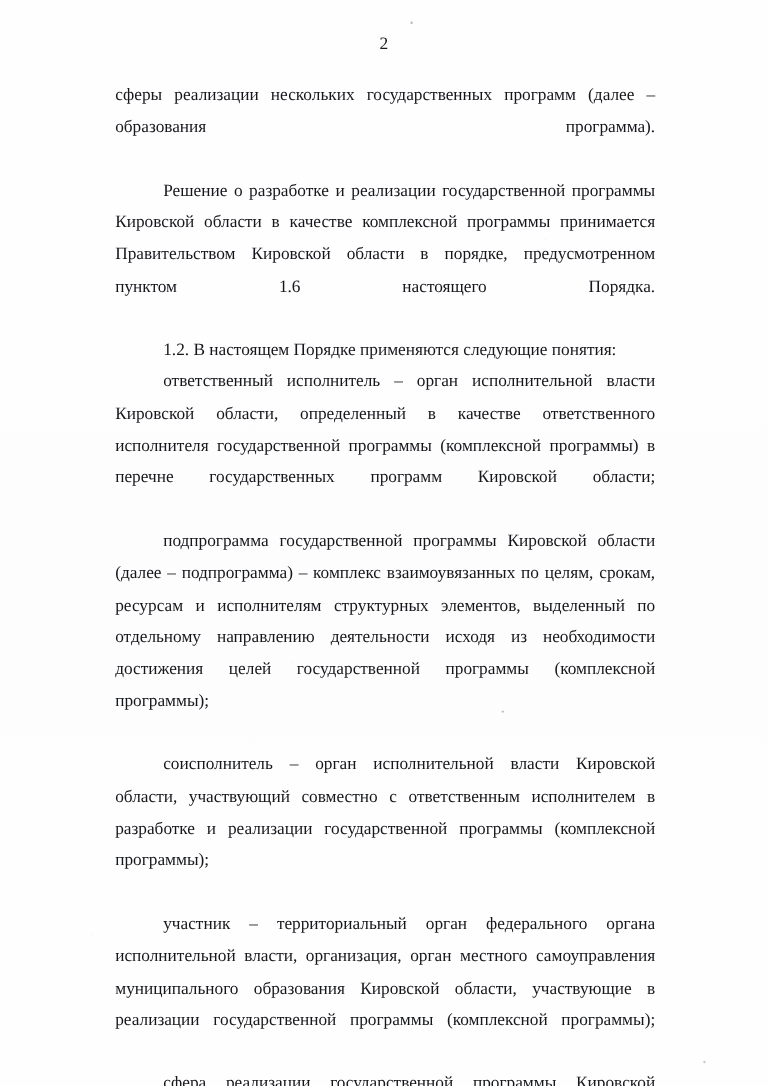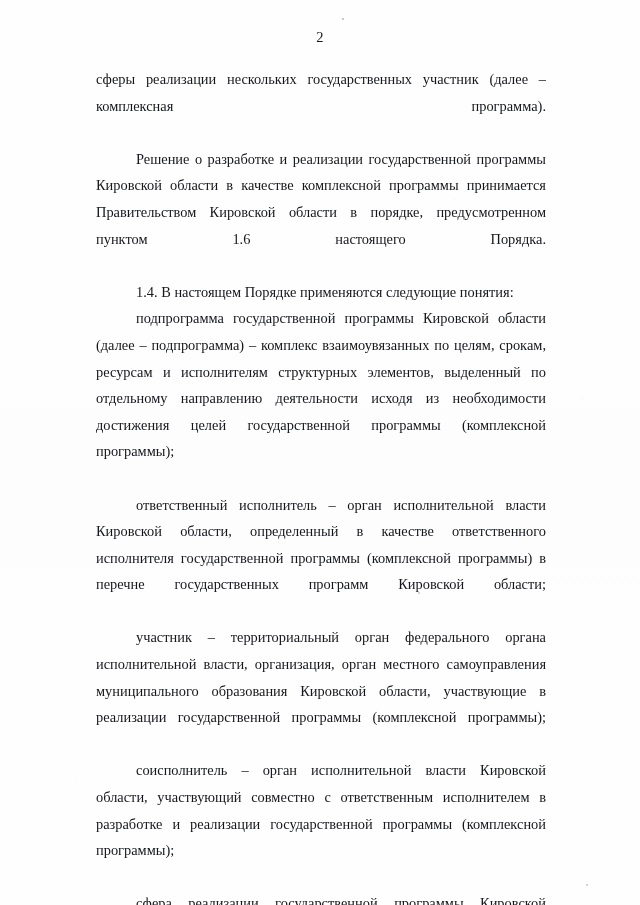--- a/index.html
+++ b/index.html
@@ -109,30 +109,30 @@
 
   <div class="paper-grain"></div>
   <div class="scan-speck"></div>
   <div class="scan-speck-2"></div>
   <div class="scan-speck-3"></div>
 
   <div class="page-number">2</div>
 
   <div class="body-text">
 
-    <p class="para no-indent stretch-last">сферы реализации нескольких государственных участник (далее – комплексная программа).</p>
+    <p class="para no-indent stretch-last">сферы реализации нескольких государственных программ (далее – образования программа).</p>
 
     <p class="para stretch-last">Решение о разработке и реализации государственной программы Кировской области в качестве комплексной программы принимается Правительством Кировской области в порядке, предусмотренном пунктом 1.6 настоящего Порядка.</p>
 
-    <p class="para">1.4. В настоящем Порядке применяются следующие понятия:</p>
+    <p class="para">1.2. В настоящем Порядке применяются следующие понятия:</p>
+
+    <p class="para stretch-last">ответственный исполнитель – орган исполнительной власти Кировской области, определенный в качестве ответственного исполнителя государственной программы (комплексной программы) в перечне государственных программ Кировской области;</p>
 
     <p class="para stretch-last">подпрограмма государственной программы Кировской области (далее – подпрограмма) – комплекс взаимоувязанных по целям, срокам, ресурсам и исполнителям структурных элементов, выделенный по отдельному направлению деятельности исходя из необходимости достижения целей государственной программы (комплексной программы);</p>
 
-    <p class="para stretch-last">ответственный исполнитель – орган исполнительной власти Кировской области, определенный в качестве ответственного исполнителя государственной программы (комплексной программы) в перечне государственных программ Кировской области;</p>
+    <p class="para stretch-last">соисполнитель – орган исполнительной власти Кировской области, участвующий совместно с ответственным исполнителем в разработке и реализации государственной программы (комплексной программы);</p>
 
     <p class="para stretch-last">участник – территориальный орган федерального органа исполнительной власти, организация, орган местного самоуправления муниципального образования Кировской области, участвующие в реализации государственной программы (комплексной программы);</p>
-
-    <p class="para stretch-last">соисполнитель – орган исполнительной власти Кировской области, участвующий совместно с ответственным исполнителем в разработке и реализации государственной программы (комплексной программы);</p>
 
     <p class="para stretch-last">сфера реализации государственной программы Кировской области – отрасль экономики и сфера государственного и муниципального управления, на решение проблем которых направлена соответствующая государственная программа (комплексная программа);</p>
 
   </div>
 </div>
 
 </body></html>

